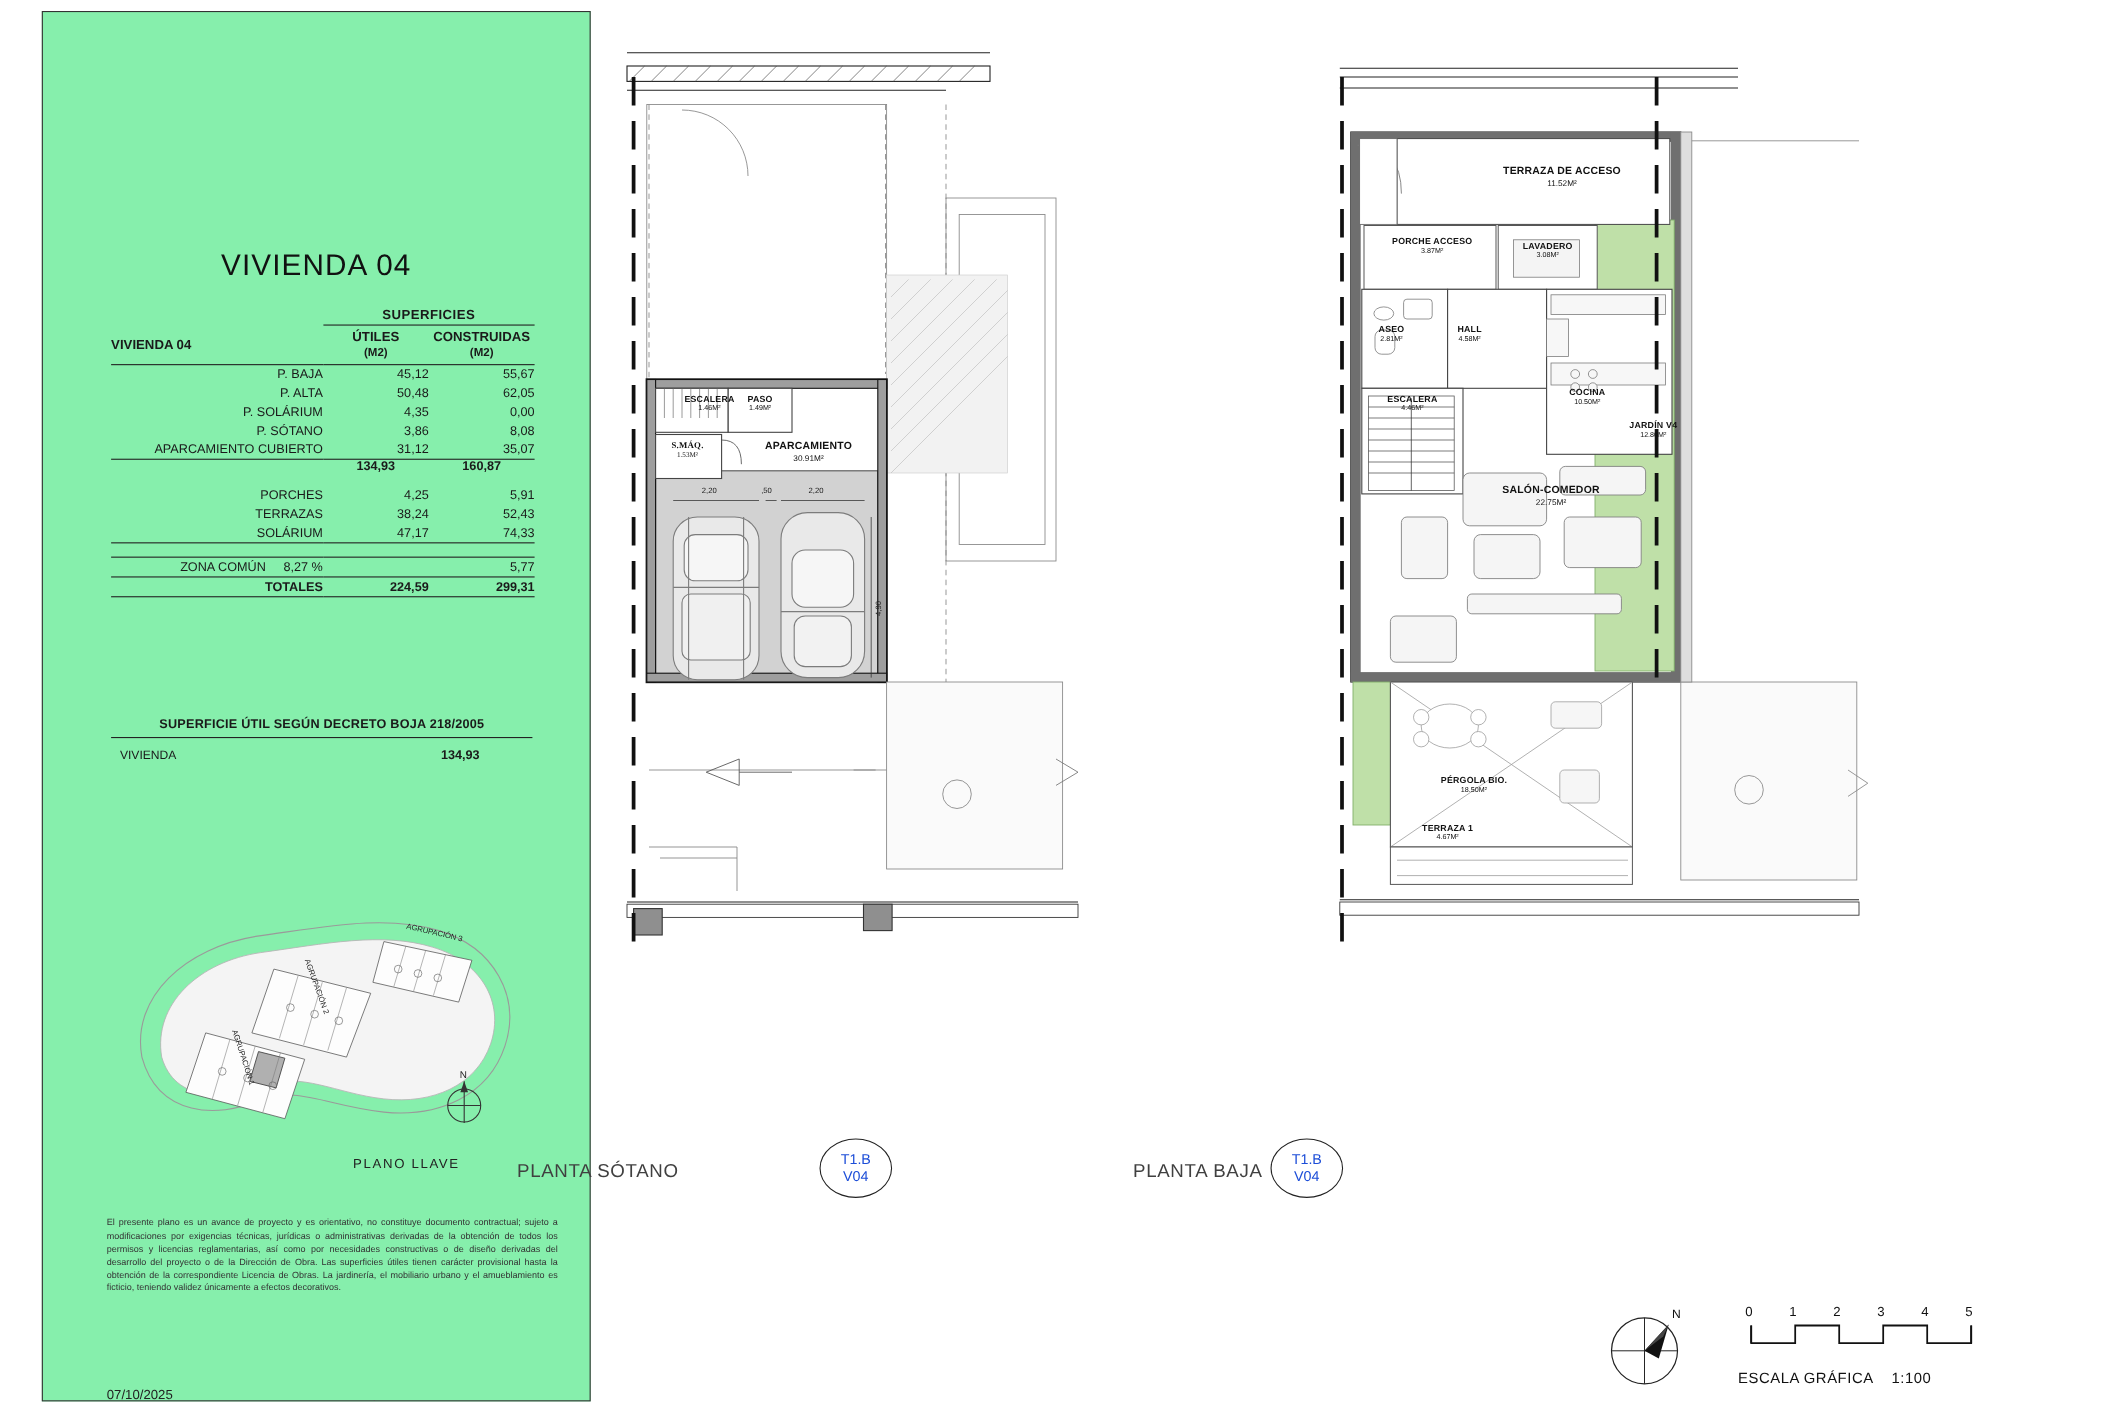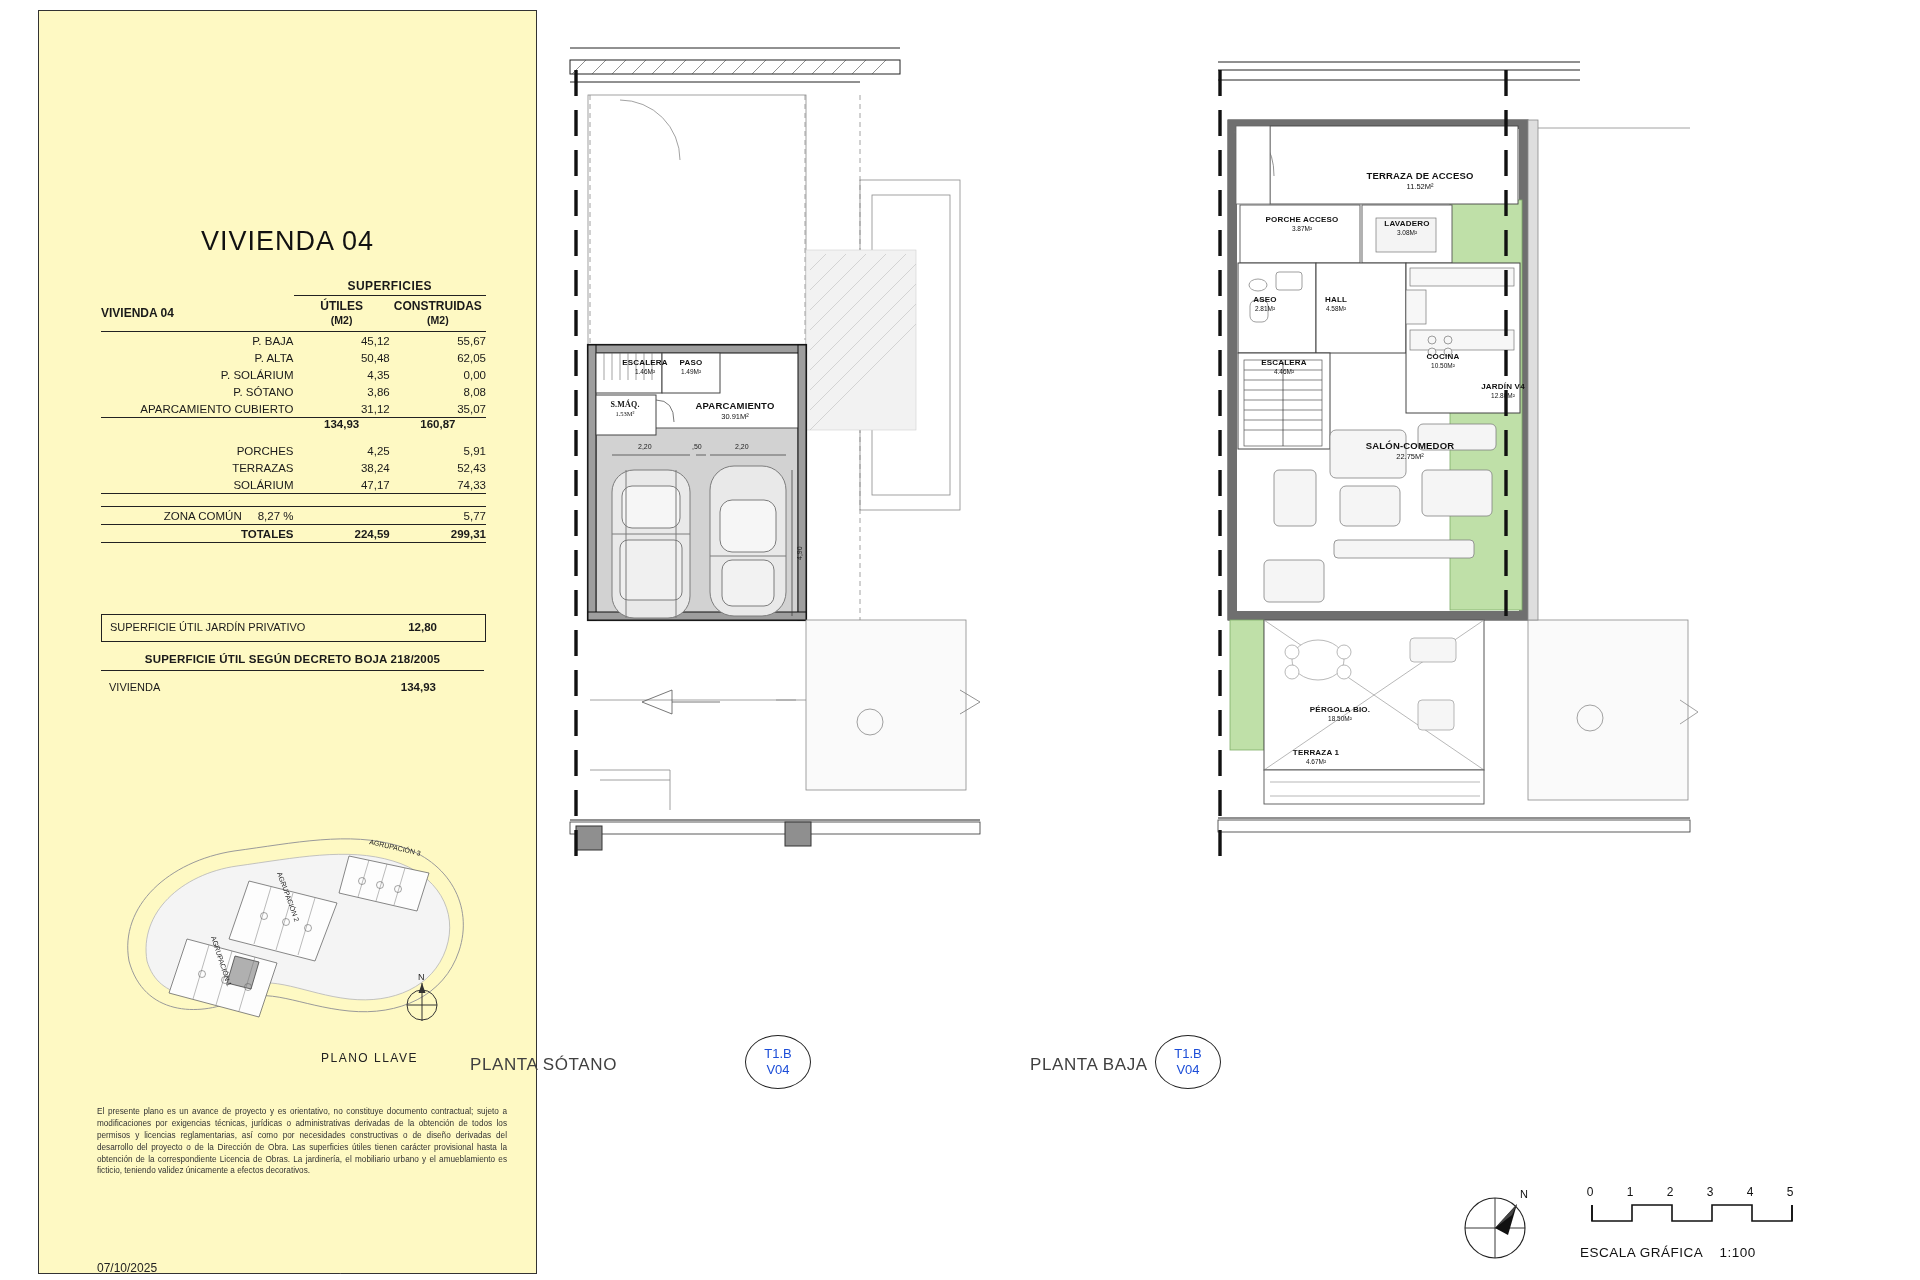--- a/index.html
+++ b/index.html
@@ -6,21 +6,21 @@
   body{
     width:1920px;height:1280px;background:#ffffff;
     font-family:"Liberation Sans", sans-serif;
     color:#1a1a1a;position:relative;overflow:hidden;
   }
   .sheet{position:absolute;inset:0;}
 
   
   .left-panel{
     position:absolute;left:38px;top:10px;width:497px;height:1262px;
-    border:1.5px solid #333;background:#fef9c3;
+    border:1.5px solid #333;background:#86efac;
   }
   .title-main{
     position:absolute;left:0;right:0;top:215px;text-align:center;
     font-size:27px;letter-spacing:1px;color:#111;
   }
 
   
   .surf{
     position:absolute;left:62px;top:268px;width:385px;
     font-size:11.5px;border-collapse:collapse;
@@ -186,24 +186,20 @@
         <td class="num">5,77</td>
       </tr>
       <tr class="r tot line-bot">
         <td>TOTALES</td>
         <td class="num">224,59</td>
         <td class="num">299,31</td>
       </tr>
     </tbody>
       </table>
 
-    <div style="position:absolute;left:62px;top:603px;width:383px;height:26px;border:1.2px solid #222;">
-      <div style="position:absolute;left:8px;top:6px;font-size:11px;">SUPERFICIE ÚTIL JARDÍN PRIVATIVO</div>
-      <div style="position:absolute;right:48px;top:6px;font-size:11.5px;font-weight:bold;">12,80</div>
-    </div>
 
     <div style="position:absolute;left:62px;top:637px;width:383px;">
       <div class="decreto-head">SUPERFICIE ÚTIL SEGÚN DECRETO BOJA 218/2005</div>
       <div style="position:relative;height:30px;border-bottom:0;">
         <div style="position:absolute;left:8px;top:10px;font-size:11px;">VIVIENDA</div>
         <div style="position:absolute;right:48px;top:10px;font-size:11.5px;font-weight:bold;">134,93</div>
       </div>
     </div>
 
     <svg class="keyplan" viewBox="0 0 390 250">
@@ -522,21 +518,21 @@
           <line x1="60" y1="796" x2="270" y2="796"></line>
         </g>
 
         <g stroke="#111" stroke-width="3.4" stroke-dasharray="26 14">
           <line x1="10" y1="70" x2="10" y2="860"></line>
           <line x1="296" y1="70" x2="296" y2="620"></line>
         </g>
       </g>
     </svg>
 
-    <div class="rl" style="left:120px;top:150px;width:180px;margin-top:20px;">
+    <div class="rl" style="left:120px;top:150px;width:180px;">
       <b>TERRAZA DE ACCESO</b>
       <span>11.52M²</span>
     </div>
     <div class="rl sm" style="left:32px;top:215px;width:120px;">
       <b>PORCHE ACCESO</b>
       <span>3.87M²</span>
     </div>
     <div class="rl sm" style="left:152px;top:219px;width:90px;">
       <b>LAVADERO</b>
       <span>3.08M²</span>

